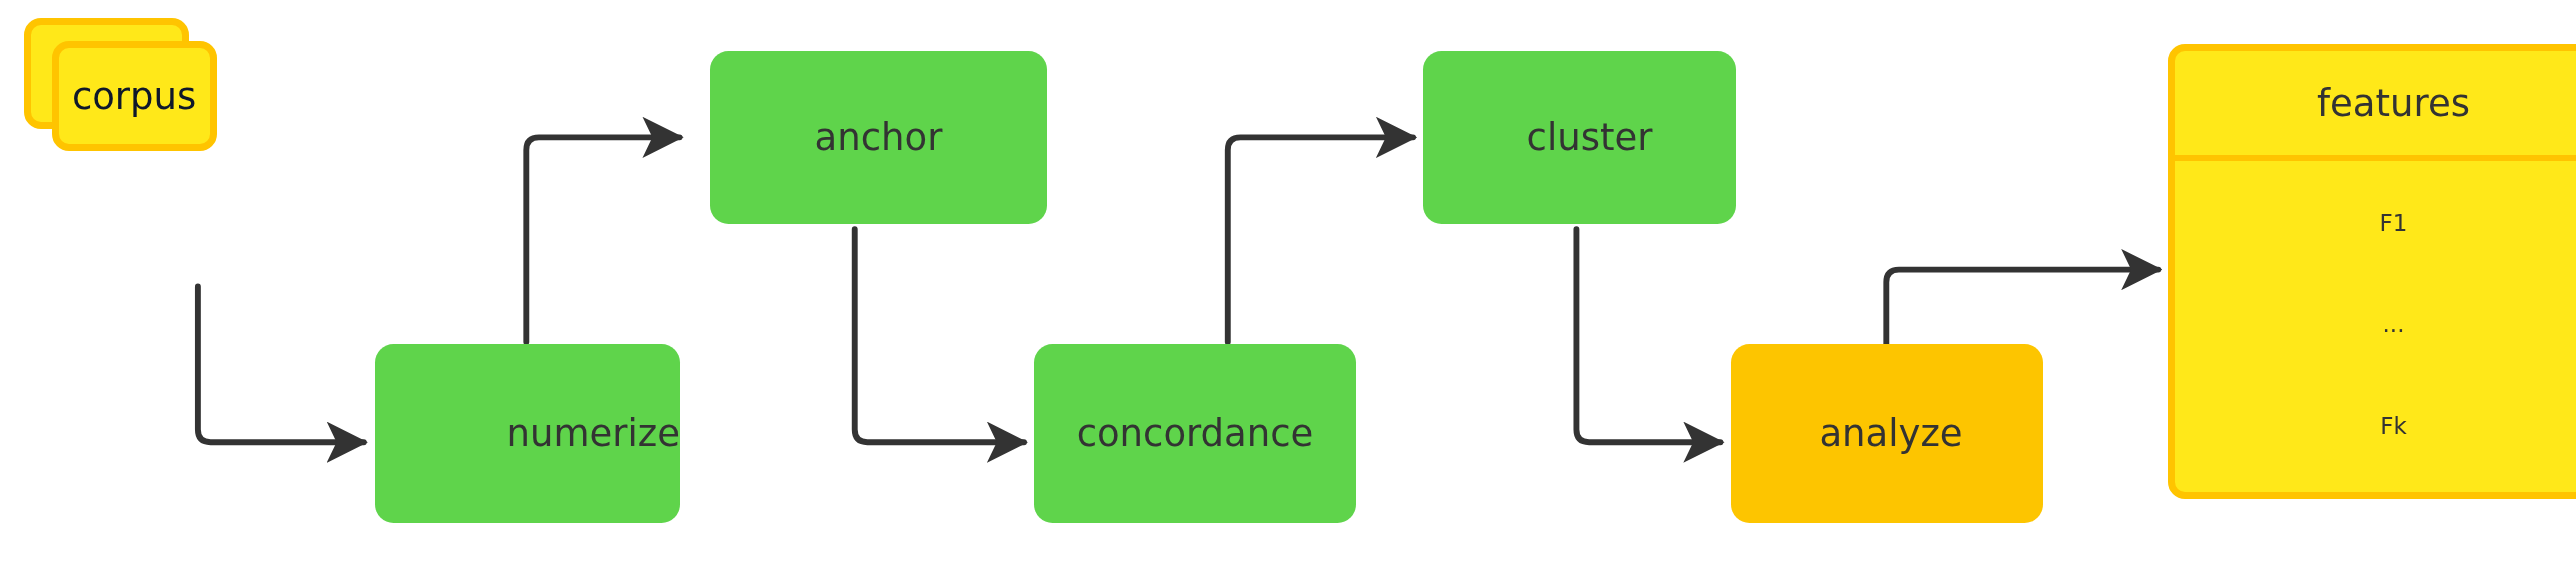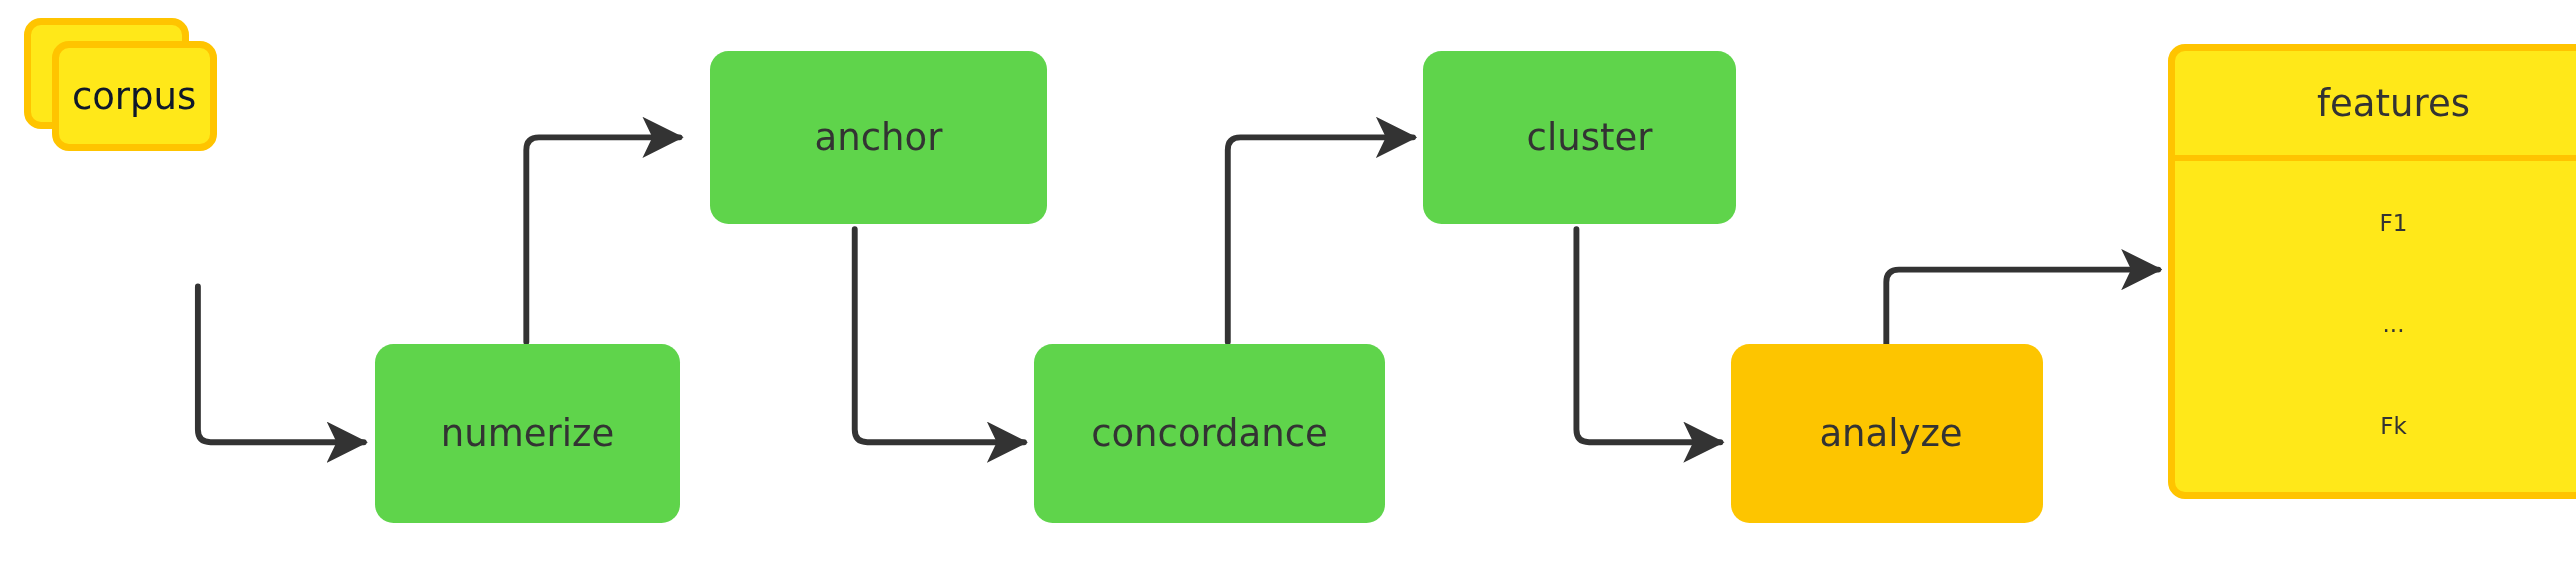--- a/index.html
+++ b/index.html
@@ -124,29 +124,29 @@
 
     <path d="M 2240 462 L 2240 335 Q 2240 320 2255 320 L 2563 320" fill="none" stroke="#333333" stroke-width="7" stroke-linecap="round" marker-end="url(#arrow)"></path>
   </svg>
 
   <div class="stack" style="left:23.6px; top:17.7px; width:194px; height:135px;">
     <div class="stack-card" style="left:0px; top:0px; width:165px; height:111px;"></div>
     <div class="stack-card" style="left:28px; top:23.6px; width:165px; height:110px;"></div>
     <div class="stack-label" style="left:28px; top:23.6px; width:165px; height:110px;">corpus</div>
   </div>
 
-  <div class="node node-process" style="left:375px; top:344px; width:305px; height:179px;">
+  <div class="node node-process" style="left:375px; top:344px; width:305px; height:179px;justify-content:flex-end;">
     <span>numerize</span>
   </div>
 
   <div class="node node-process" style="left:710px; top:51px; width:337px; height:173px;">
     <span>anchor</span>
   </div>
 
-  <div class="node node-process" style="left:1034px; top:344px; width:351px; height:179px;">
+  <div class="node node-process" style="left:1034px; top:344px; width:322px; height:179px;">
     <span>concordance</span>
   </div>
 
   <div class="node node-process" style="left:1423px; top:51px; width:313px; height:173px;padding-left:20px;">
     <span>cluster</span>
   </div>
 
   <div class="node node-action" style="left:1731px; top:344px; width:312px; height:179px;">
     <span>analyze</span>
   </div>

